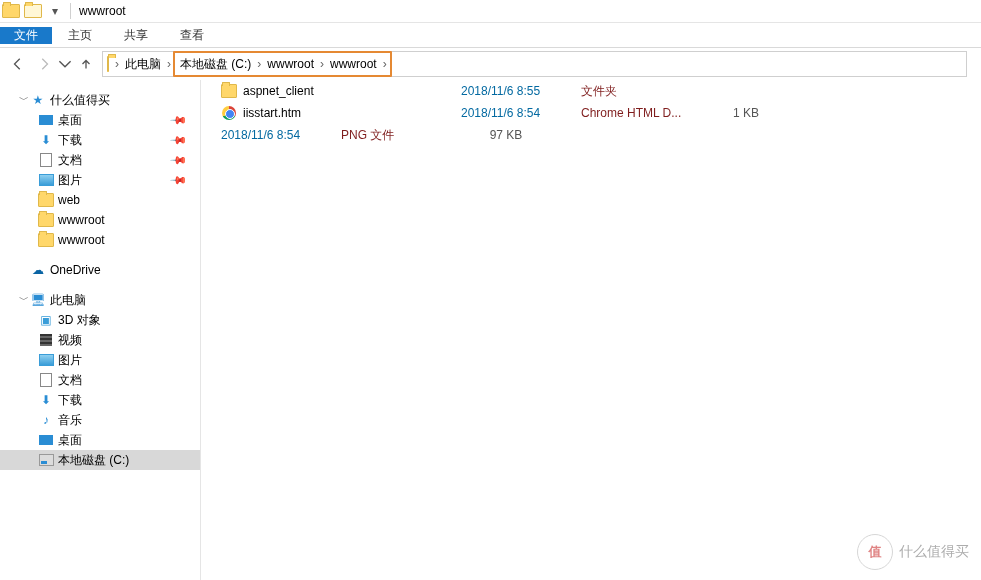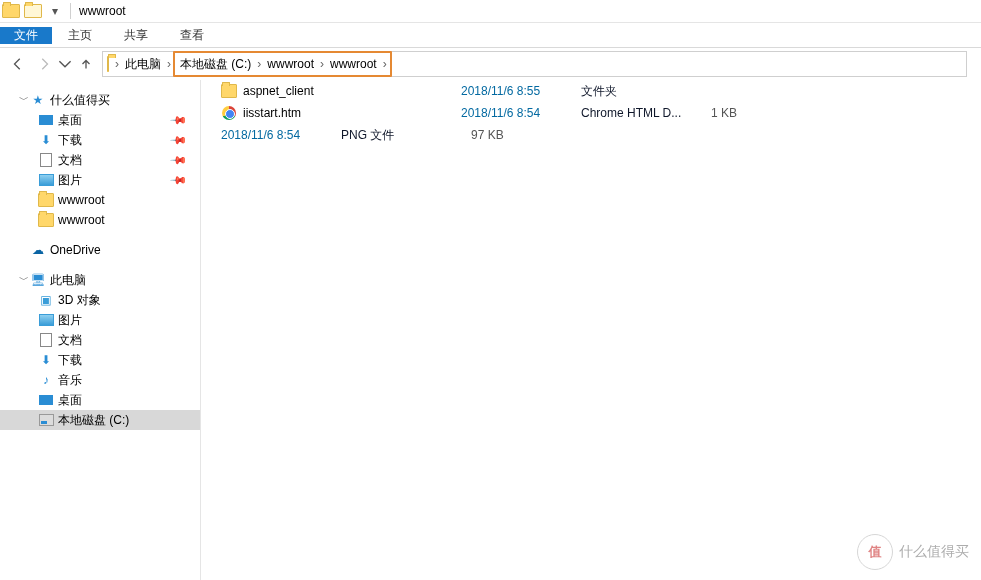--- a/index.html
+++ b/index.html
@@ -35,22 +35,22 @@
 .col-headers .ch{padding:0 6px;position:relative}
 .col-headers .ch.sorted:after{content:"";position:absolute;right:-4px;top:4px;border-left:4px solid transparent;border-right:4px solid transparent;border-bottom:5px solid #666}
 .ch-name{width:240px}
 .ch-date{width:120px}
 .ch-type{width:130px}
 .ch-size{width:70px;text-align:right}
 .file-row{display:flex;height:22px;align-items:center;padding-left:20px}
 .file-row .fic{width:16px;height:16px;margin-right:6px;display:flex;align-items:center;justify-content:center}
 .fr-name{width:240px;display:flex;align-items:center}
 .fr-date{width:120px;color:#0369a1}
-.fr-type{width:130px;color:#0f172a}
-.fr-size{width:70px;text-align:left;color:#555}
+.fr-type{width:130px;color:#7f1d1d}
+.fr-size{width:70px;text-align:center;color:#555}
 .watermark{position:absolute;right:12px;bottom:10px;display:flex;align-items:center;opacity:.6;color:#777;font-size:14px}
 .watermark .wm-circle{width:34px;height:34px;border-radius:50%;border:1px solid #bbb;display:flex;align-items:center;justify-content:center;margin-right:6px;color:#c33;font-weight:bold;font-size:13px}
 .ic-star{color:#2a8dd4}
 .ic-blue{background:#2a8dd4;width:14px;height:10px}
 .ic-dl{color:#2a8dd4}
 .ic-doc{border:1px solid #888;width:10px;height:12px;background:#fff}
 .ic-pic{border:1px solid #3a9dd8;width:13px;height:10px;background:linear-gradient(#8fd0f0,#3a9dd8)}
 .ic-cloud{color:#0a64a4}
 .ic-pc{color:#2a8dd4}
 .ic-3d{color:#3a9dd8}
@@ -151,20 +151,26 @@
         <span class="ic">
           <span class="ic-pic"></span>
         </span>
         <span>图片</span>
         <span class="pin">📌</span>
       </div>
     <div class="sb-item sb-pad2">
         <span class="ic">
           <span class="folder-ico"></span>
         </span>
+        <span>web</span>
+      </div>
+    <div class="sb-item sb-pad2">
+        <span class="ic">
+          <span class="folder-ico"></span>
+        </span>
         <span>wwwroot</span>
       </div>
     <div class="sb-item sb-pad2">
         <span class="ic">
           <span class="folder-ico"></span>
         </span>
         <span>wwwroot</span>
       </div>
     <div class="sb-gap"></div>
     <div class="sb-item sb-pad1">
@@ -174,20 +180,26 @@
       </div>
     <div class="sb-gap"></div>
     <div class="sb-item sb-pad1">
         <span class="arrow">﹀</span>
         <span class="ic ic-pc">🖥</span>
         <span>此电脑</span>
       </div>
     <div class="sb-item sb-pad2">
         <span class="ic ic-3d">▣</span>
         <span>3D 对象</span>
+      </div>
+    <div class="sb-item sb-pad2">
+        <span class="ic">
+          <span class="ic-film"></span>
+        </span>
+        <span>视频</span>
       </div>
     <div class="sb-item sb-pad2">
         <span class="ic">
           <span class="ic-pic"></span>
         </span>
         <span>图片</span>
       </div>
     <div class="sb-item sb-pad2">
         <span class="ic">
           <span class="ic-doc"></span>

